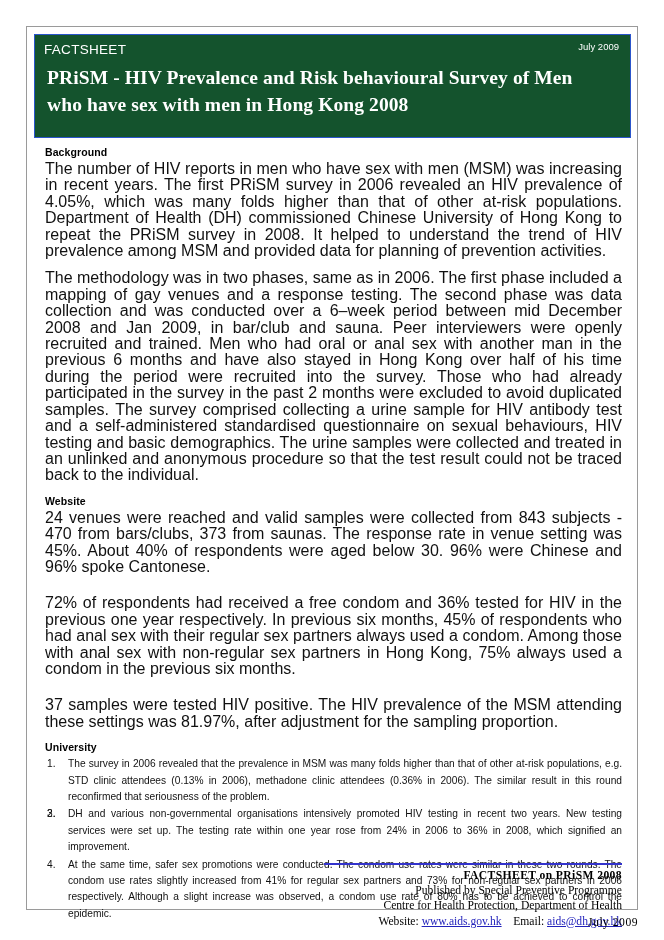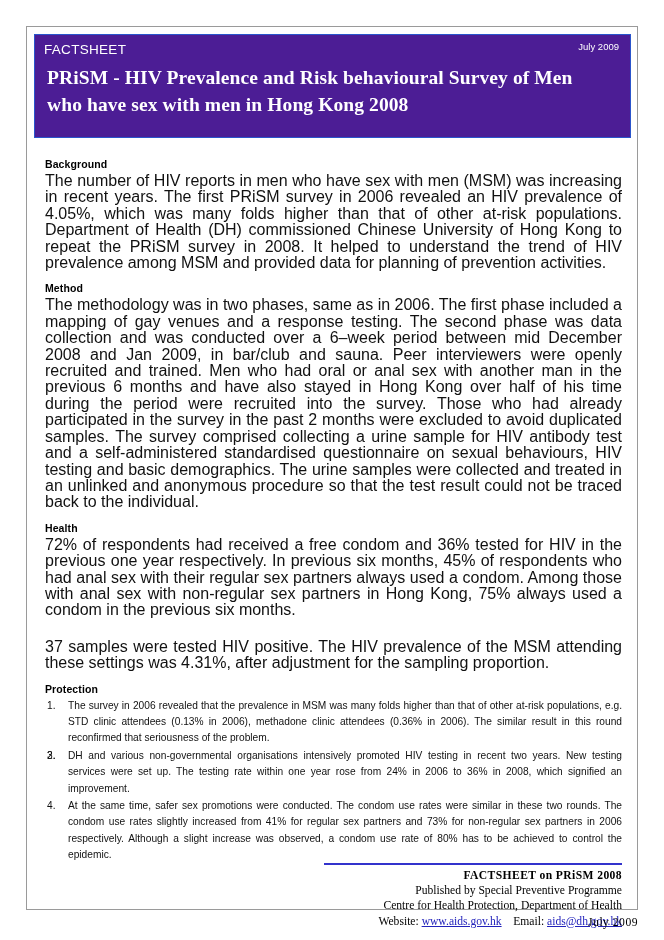--- a/index.html
+++ b/index.html
@@ -26,21 +26,21 @@
     background: #ffffff;
   }
 
   
   .banner {
     position: absolute;
     left: 7px;
     top: 7px;
     width: 597px;
     height: 104px;
-    background: #4c1d95;
+    background: #14532d;
     box-sizing: border-box;
     border: 1px solid #2a55cc;
   }
   .banner-top {
     position: relative;
     height: 26px;
     padding: 5px 9px 0 9px;
     box-sizing: border-box;
   }
   .factsheet-label {
@@ -66,21 +66,21 @@
     font-weight: bold;
     color: #ffffff;
     line-height: 1.40;
     letter-spacing: 0.1px;
   }
 
   
   .content {
     position: absolute;
     left: 18px;
-    top: 131px;
+    top: 119px;
     width: 577px;
   }
   .sec-head {
     font-size: 10.5px;
     font-weight: bold;
     color: #000000;
     margin: 0 0 3px 0;
     letter-spacing: 0.1px;
   }
   .sec {
@@ -174,32 +174,32 @@
   </div>
 
   <div class="content">
 
     <div class="sec">
       <div class="sec-head">Background</div>
       <p class="para">The number of HIV reports in men who have sex with men (MSM) was increasing in recent years. The first PRiSM survey in 2006 revealed an HIV prevalence of 4.05%, which was many folds higher than that of other at-risk populations. Department of Health (DH) commissioned Chinese University of Hong Kong to repeat the PRiSM survey in 2008. It helped to understand the trend of HIV prevalence among MSM and provided data for planning of prevention activities.</p>
     </div>
 
     <div class="sec">
-      <div class="sec-head">Method</div>
       <p class="para">The methodology was in two phases, same as in 2006. The first phase included a mapping of gay venues and a response testing. The second phase was data collection and was conducted over a 6–week period between mid December 2008 and Jan 2009, in bar/club and sauna. Peer interviewers were openly recruited and trained. Men who had oral or anal sex with another man in the previous 6 months and have also stayed in Hong Kong over half of his time during the period were recruited into the survey. Those who had already participated in the survey in the past 2 months were excluded to avoid duplicated samples. The survey comprised collecting a urine sample for HIV antibody test and a self-administered standardised questionnaire on sexual behaviours, HIV testing and basic demographics. The urine samples were collected and treated in an unlinked and anonymous procedure so that the test result could not be traced back to the individual.</p>
     </div>
 
     <div class="sec">
-      <div class="sec-head">Health</div>
+      <div class="sec-head">Website</div>
+      <p class="para">24 venues were reached and valid samples were collected from 843 subjects - 470 from bars/clubs, 373 from saunas. The response rate in venue setting was 45%. About 40% of respondents were aged below 30. 96% were Chinese and 96% spoke Cantonese.</p>
       <p class="para">72% of respondents had received a free condom and 36% tested for HIV in the previous one year respectively. In previous six months, 45% of respondents who had anal sex with their regular sex partners always used a condom. Among those with anal sex with non-regular sex partners in Hong Kong, 75% always used a condom in the previous six months.</p>
-      <p class="para">37 samples were tested HIV positive. The HIV prevalence of the MSM attending these settings was 4.31%, after adjustment for the sampling proportion.</p>
-    </div>
-
-    <div class="sec">
-      <div class="sec-head">Protection</div>
+      <p class="para">37 samples were tested HIV positive. The HIV prevalence of the MSM attending these settings was 81.97%, after adjustment for the sampling proportion.</p>
+    </div>
+
+    <div class="sec">
+      <div class="sec-head">University</div>
       <ol class="disc">
         <li>
           <span class="num">1.</span>
           <span>The survey in 2006 revealed that the prevalence in MSM was many folds higher than that of other at-risk populations, e.g. STD clinic attendees (0.13% in 2006), methadone clinic attendees (0.36% in 2006). The similar result in this round reconfirmed that seriousness of the problem.</span>
         </li>
         <li>
           <span class="num">2.</span>
         </li>
         <li>
           <span class="num">3.</span>

